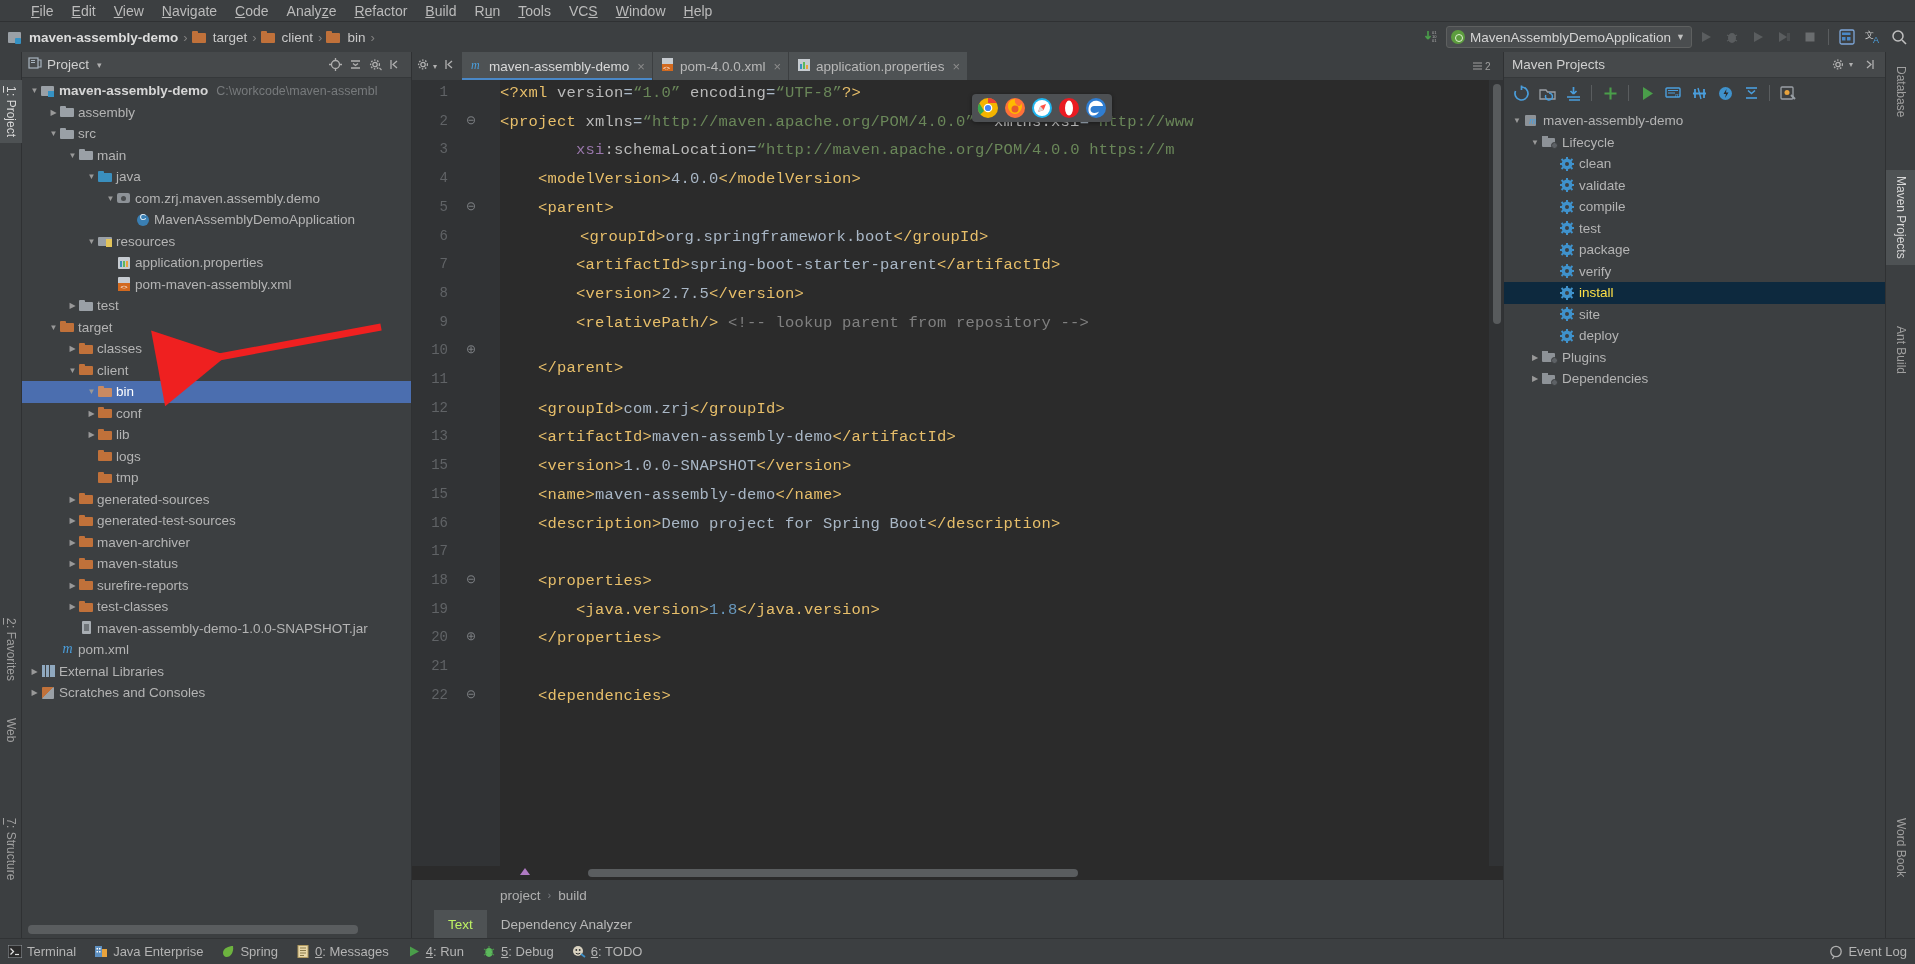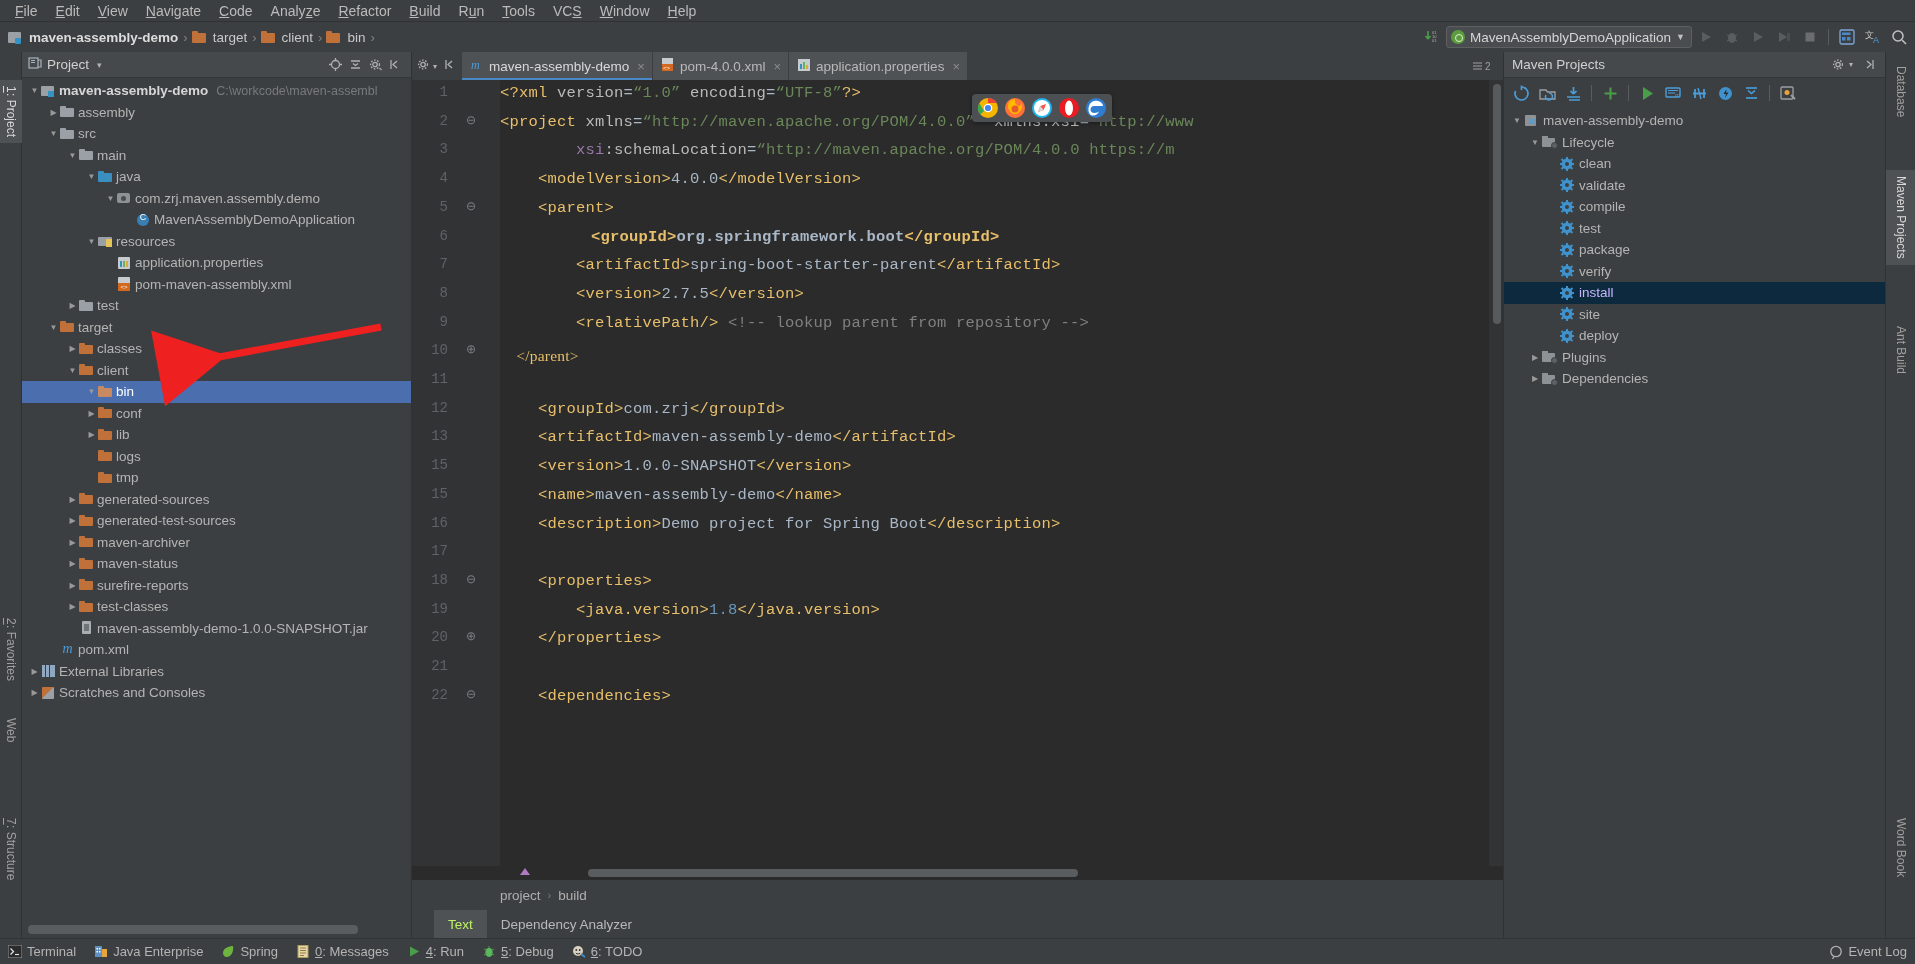--- a/index.html
+++ b/index.html
@@ -8,21 +8,21 @@
     background: #3c3f41;
     font-family: "Liberation Sans", sans-serif;
     overflow: hidden;
     color: #bbbbbb;
   }
   #app { position: relative; width: 1915px; height: 964px; display: flex; flex-direction: column; }
 
   
   .menubar {
     height: 22px; background: #3c3f41; display: flex; align-items: center;
-    padding-left: 6px; flex: 0 0 22px; border-bottom: 1px solid #2f3133;
+    padding-left: 22px; flex: 0 0 22px; border-bottom: 1px solid #2f3133;
   }
   .menubar .mi {
     font-size: 14px; color: #bbbbbb; padding: 1px 9px; cursor: default; white-space: nowrap;
   }
   .menubar .mi .ul { text-decoration: underline; }
 
   
   .navbar {
     height: 30px; background: #3c3f41; display: flex; align-items: center;
     padding-left: 8px; flex: 0 0 30px; position: relative;
@@ -190,21 +190,21 @@
   }
   .bico { width: 22px; height: 22px; border-radius: 50%; position: relative; }
 
   
   .maven-panel { width: 382px; background: #3c3f41; display:flex; flex-direction:column; flex:0 0 382px; border-left:1px solid #2f3133;}
   .mv-toolbar { height: 30px; display:flex; align-items:center; gap:2px; padding: 0 5px; flex:0 0 30px; }
   .mv-tbtn { width:24px;height:24px;display:flex;align-items:center;justify-content:center;cursor:pointer;}
   .mv-sep { width:1px; height:16px; background:#5a5d5f; margin:0 4px; }
   .mv-tree { flex:1; overflow:hidden; padding-top:2px;}
   .mvrow { height: 21.5px; display:flex; align-items:center; font-size:13.5px; color:#b4b4b4; white-space:nowrap; }
-  .mvrow.sel { background: #0d293e; color:#c4b5fd; }
+  .mvrow.sel { background: #0d293e; color:#fde047; }
   .mvrow .arrow { width:14px; text-align:center; font-size:8px; color:#999; flex:0 0 14px;}
   .phase-ic { width:14px;height:14px;flex:0 0 14px;margin-right:5px;}
   .mvmod-ic { width:15px;height:14px;position:relative;flex:0 0 15px;margin-right:4px;}
   .mvmod-ic::before{content:"";position:absolute;left:1px;top:1px;width:11px;height:11px;background:#8d9297;border-radius:1px;}
   .mvmod-ic::after{content:"m";position:absolute;left:5px;top:1px;font-size:10px;font-style:italic;color:#4a9edc;font-family:"Liberation Serif",serif;}
   .mvfolder-ic{width:16px;height:14px;position:relative;flex:0 0 16px;margin-right:4px;}
   .mvfolder-ic::before{content:"";position:absolute;left:0;top:3px;width:13px;height:9px;background:#8d9297;border-radius:1px;}
   .mvfolder-ic::after{content:"";position:absolute;left:0;top:1px;width:6px;height:3px;background:#8d9297;}
   .mvfolder-ic .badge{position:absolute;right:0;bottom:0;width:7px;height:7px;border-radius:50%;background:#5d6165;border:1px solid #3c3f41;}
 
@@ -608,25 +608,25 @@
             <div class="gnum" style="top: 578px;">21</div>
             <div class="gnum" style="top: 606.7px;">22</div>
             <div class="gfold" style="top: 606.7px;">⊖</div>
           </div>
         <div class="code-area" id="codearea">
             <div class="cline" style="top: 4px; left: 0px;"><span class="k-tag">&lt;?xml </span><span class="k-attr">version</span><span class="k-punct">=</span><span class="k-str">“1.0”</span><span class="k-attr"> encoding</span><span class="k-punct">=</span><span class="k-str">“UTF-8”</span><span class="k-tag">?&gt;</span></div>
             <div class="cline" style="top: 32.7px; left: 0px;"><span class="k-tag">&lt;project </span><span class="k-attr">xmlns</span><span class="k-punct">=</span><span class="k-str">“http://maven.apache.org/POM/4.0.0”</span><span class="k-attr">  xmlns:xsi</span><span class="k-punct">=</span><span class="k-str">“http://www</span></div>
             <div class="cline" style="top: 61.4px; left: 0px;"><span class="k-txt">        </span><span class="k-attrname">xsi</span><span class="k-attr">:schemaLocation</span><span class="k-punct">=</span><span class="k-str">“http://maven.apache.org/POM/4.0.0 https://m</span></div>
             <div class="cline" style="top: 90.1px; left: 0px;"><span class="k-txt">    </span><span class="k-tag">&lt;modelVersion&gt;</span><span class="k-txt">4.0.0</span><span class="k-tag">&lt;/modelVersion&gt;</span></div>
             <div class="cline" style="top: 118.8px; left: 0px;"><span class="k-txt">    </span><span class="k-tag">&lt;parent&gt;</span></div>
-            <div class="cline" style="top: 147.5px; left: 15px; font-weight: bold;"><span class="k-txt">        </span><span class="k-tag">&lt;groupId&gt;</span><span class="k-txt">org.springframework.boot</span><span class="k-tag">&lt;/groupId&gt;</span></div>
+            <div class="cline" style="top: 147.5px; left: 4px;"><span class="k-txt">        </span><span class="k-tag">&lt;groupId&gt;</span><span class="k-txt">org.springframework.boot</span><span class="k-tag">&lt;/groupId&gt;</span></div>
             <div class="cline" style="top: 176.2px; left: 0px;"><span class="k-txt">        </span><span class="k-tag">&lt;artifactId&gt;</span><span class="k-txt">spring-boot-starter-parent</span><span class="k-tag">&lt;/artifactId&gt;</span></div>
             <div class="cline" style="top: 204.9px; left: 0px;"><span class="k-txt">        </span><span class="k-tag">&lt;version&gt;</span><span class="k-txt">2.7.5</span><span class="k-tag">&lt;/version&gt;</span></div>
             <div class="cline" style="top: 233.6px; left: 0px;"><span class="k-txt">        </span><span class="k-tag">&lt;relativePath/&gt;</span><span class="k-cmt"> &lt;!-- lookup parent from repository --&gt;</span></div>
-            <div class="cline" style="top: 267px; left: 0px; font-family: Liberation Serif, serif;"><span class="k-txt">    </span><span class="k-tag">&lt;/parent&gt;</span></div>
+            <div class="cline" style="top: 279px; left: 0px;"><span class="k-txt">    </span><span class="k-tag">&lt;/parent&gt;</span></div>
             <div class="cline" style="top: 291px; left: 0px;"></div>
             <div class="cline" style="top: 319.7px; left: 0px;"><span class="k-txt">    </span><span class="k-tag">&lt;groupId&gt;</span><span class="k-txt">com.zrj</span><span class="k-tag">&lt;/groupId&gt;</span></div>
             <div class="cline" style="top: 348.4px; left: 0px;"><span class="k-txt">    </span><span class="k-tag">&lt;artifactId&gt;</span><span class="k-txt">maven-assembly-demo</span><span class="k-tag">&lt;/artifactId&gt;</span></div>
             <div class="cline" style="top: 377.1px; left: 0px;"><span class="k-txt">    </span><span class="k-tag">&lt;version&gt;</span><span class="k-txt">1.0.0-SNAPSHOT</span><span class="k-tag">&lt;/version&gt;</span></div>
             <div class="cline" style="top: 405.8px; left: 0px;"><span class="k-txt">    </span><span class="k-tag">&lt;name&gt;</span><span class="k-txt">maven-assembly-demo</span><span class="k-tag">&lt;/name&gt;</span></div>
             <div class="cline" style="top: 434.5px; left: 0px;"><span class="k-txt">    </span><span class="k-tag">&lt;description&gt;</span><span class="k-txt">Demo project for Spring Boot</span><span class="k-tag">&lt;/description&gt;</span></div>
             <div class="cline" style="top: 463.2px; left: 0px;"></div>
             <div class="cline" style="top: 491.9px; left: 0px;"><span class="k-txt">    </span><span class="k-tag">&lt;properties&gt;</span></div>
             <div class="cline" style="top: 520.6px; left: 0px;"><span class="k-txt">        </span><span class="k-tag">&lt;java.version&gt;</span><span class="k-num">1.8</span><span class="k-tag">&lt;/java.version&gt;</span></div>
             <div class="cline" style="top: 549.3px; left: 0px;"><span class="k-txt">    </span><span class="k-tag">&lt;/properties&gt;</span></div>

